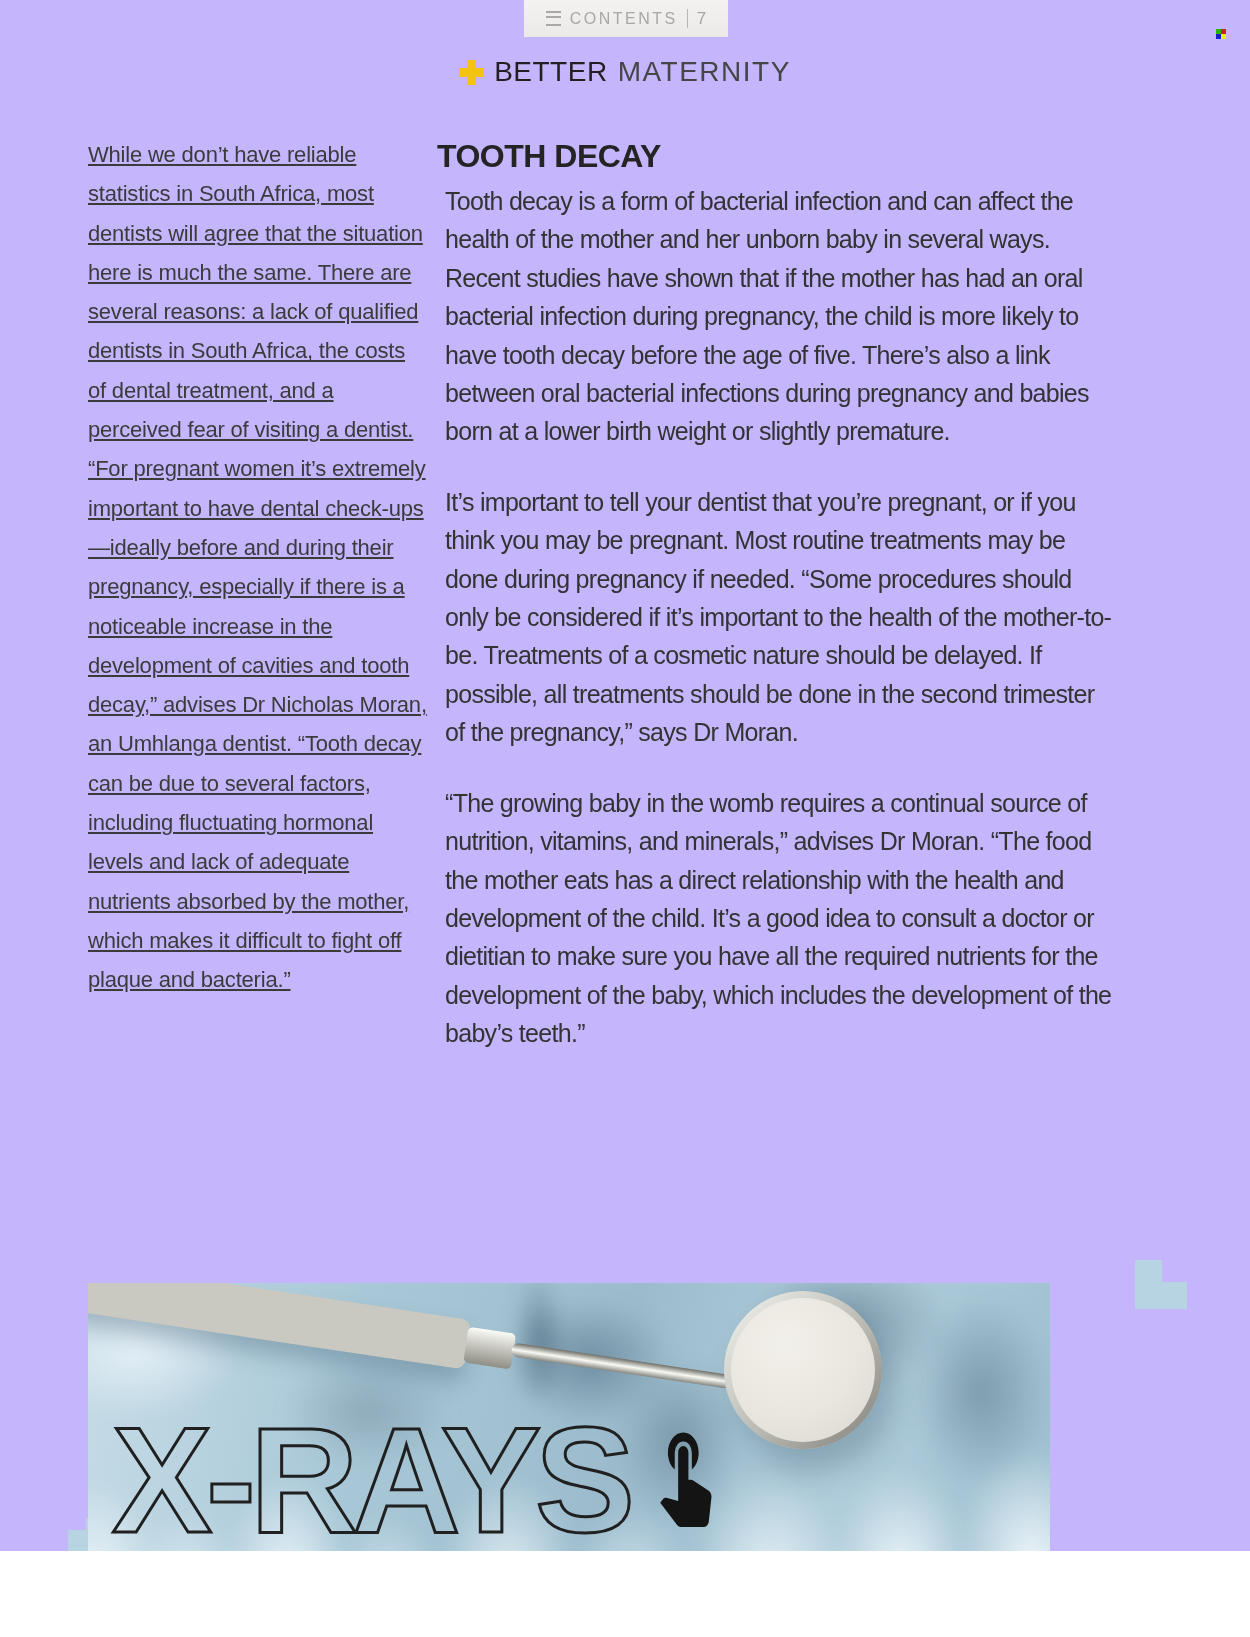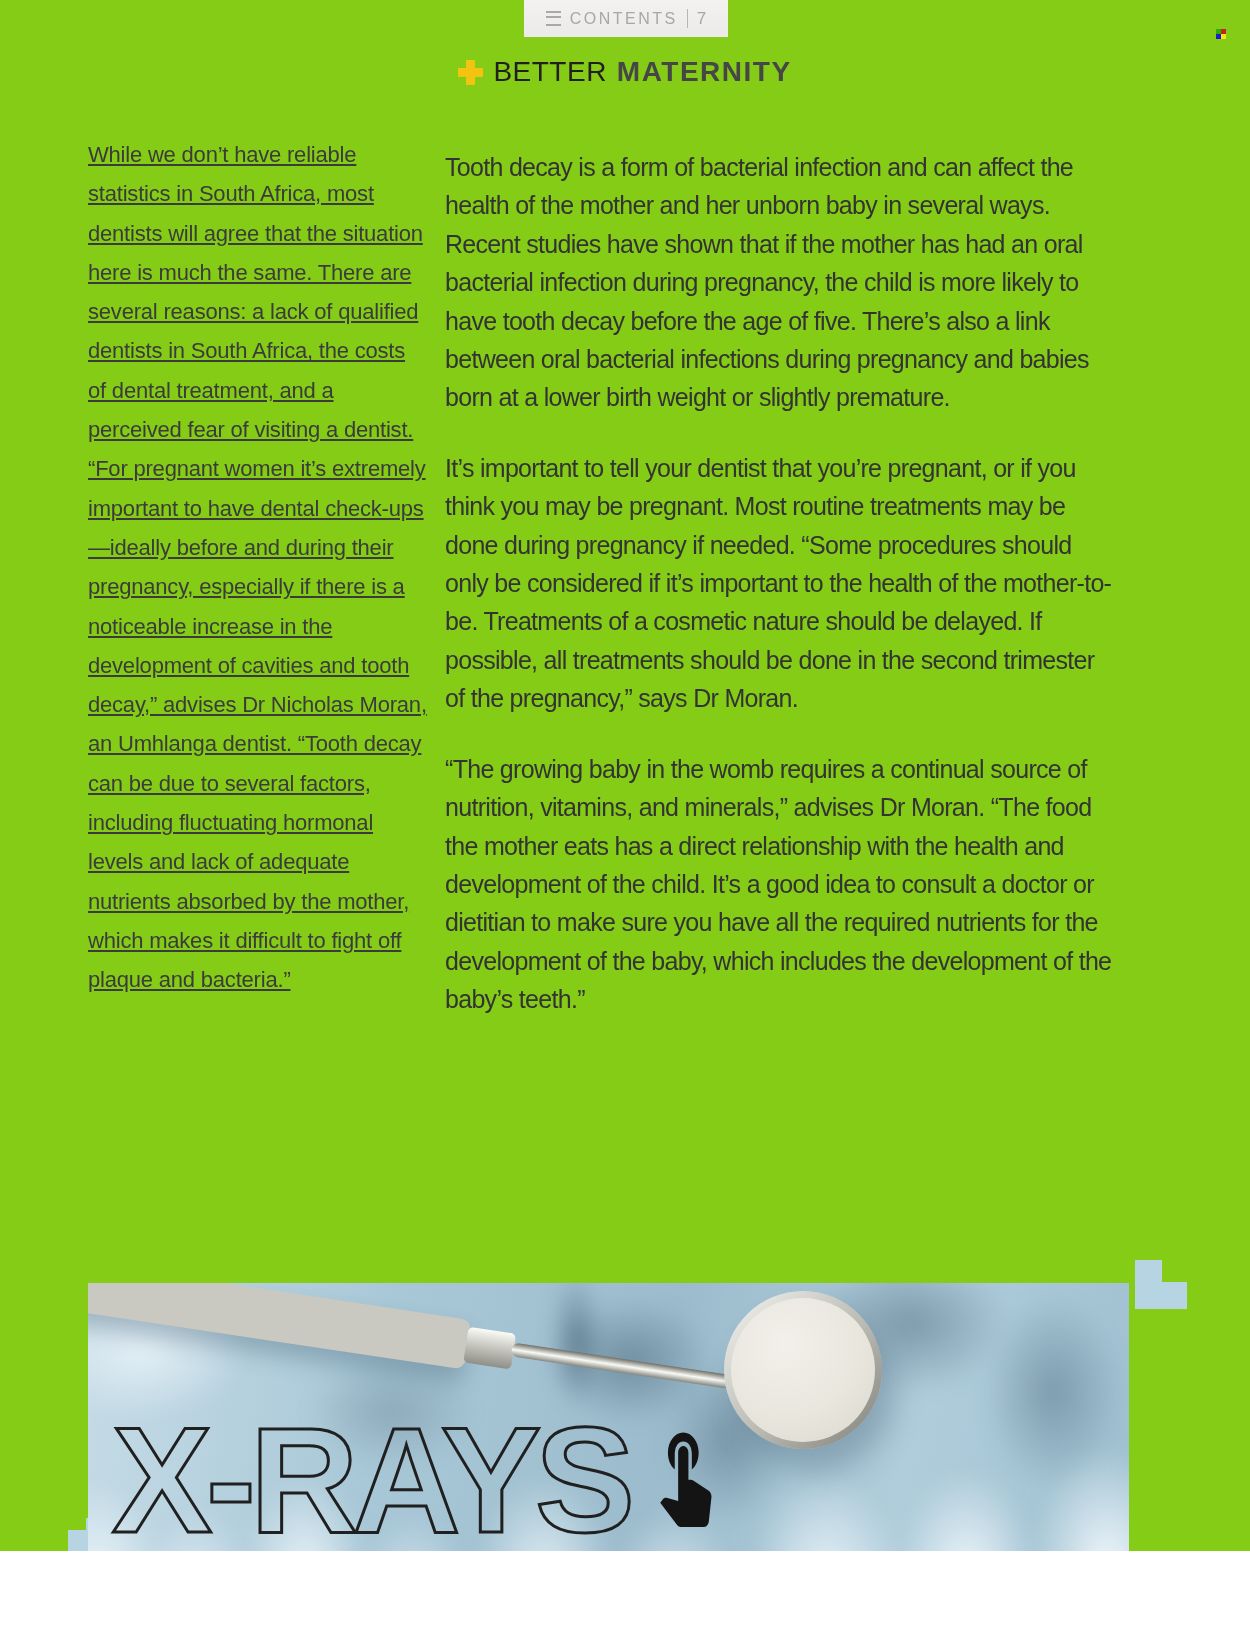--- a/index.html
+++ b/index.html
@@ -1,17 +1,17 @@
 <!DOCTYPE html>
 <html><head>
 <meta charset="utf-8">
 <style>
   html,body{margin:0;padding:0;}
   body{background:#ffffff;font-family:"Liberation Sans", sans-serif;}
-  .page{position:relative;width:1250px;height:1637px;background:#84cc16;overflow:hidden;margin:0 auto;}
+  .page{position:relative;width:1250px;height:1637px;background:#c4b5fd;overflow:hidden;margin:0 auto;}
 
   
   .contents-tab{
     position:absolute;left:524px;top:0;width:204px;height:37px;
     background:linear-gradient(#f3f2f1,#eceae8);
     display:flex;align-items:center;justify-content:center;gap:9px;
     cursor:pointer;
   }
   .menu-icon{display:inline-block;width:15px;height:11px;
     border-top:2px solid #aaa7a4;border-bottom:2px solid #aaa7a4;position:relative;}
@@ -19,21 +19,21 @@
   .contents-label{font-size:16px;letter-spacing:2.5px;color:#a9a6a3;}
   .contents-divider{width:1px;height:19px;background:#b8b5b2;}
   .contents-page{font-size:17px;color:#a9a6a3;}
 
   
   .brand-row{position:absolute;left:0;top:56px;width:1250px;display:flex;justify-content:center;align-items:center;gap:10px;}
   .plus-icon{position:relative;width:25px;height:25px;}
   .plus-icon::before{content:"";position:absolute;left:8px;top:0;width:9px;height:25px;background:#f2c311;}
   .plus-icon::after{content:"";position:absolute;left:0;top:8px;width:25px;height:9px;background:#f2c311;}
   .brand-bold{font-size:28px;font-weight:400;color:#231f20;letter-spacing:.5px;}
-  .brand-light{font-size:28px;font-weight:700;color:#464646;letter-spacing:1.5px;}
+  .brand-light{font-size:28px;font-weight:400;color:#464646;letter-spacing:1.5px;}
 
   
   .reg-mark{position:absolute;left:1216px;top:29px;width:10px;height:10px;display:grid;grid-template-columns:5px 5px;grid-template-rows:5px 5px;}
   .reg-mark div{width:5px;height:5px;}
 
   
   .col-left{
     position:absolute;left:88px;top:135px;width:340px;
     font-size:22px;line-height:39.3px;letter-spacing:-0.2px;color:#3b3b3b;text-decoration:underline;
   }
@@ -48,21 +48,21 @@
   
   .corner-plus{position:absolute;z-index:0;}
   .corner-plus .v,.corner-plus .h{position:absolute;background:#b7d4e2;}
   .plus-tr .v{left:1135px;top:1260px;width:27px;height:48px;}
   .plus-tr .h{left:1135px;top:1282px;width:52px;height:27px;}
   .plus-bl .v{left:86px;top:1518px;width:27px;height:49px;}
   .plus-bl .h{left:68px;top:1530px;width:47px;height:27px;}
 
   
   .banner{
-    position:absolute;left:88px;top:1283px;width:1041px;height:268px;
+    position:absolute;left:88px;top:1283px;width:962px;height:268px;
     overflow:hidden;z-index:1;cursor:pointer;
     background:linear-gradient(100deg,#c6dce7 0%,#a9c8d7 28%,#9cbccd 55%,#b0cddb 78%,#9fc0d1 100%);
   }
   .xray-blobs{
     position:absolute;inset:-22px;filter:blur(9px);
     background:
       radial-gradient(90px 130px at 3% 100%, rgba(235,245,250,.92), transparent 70%),
       radial-gradient(80px 120px at 12% 106%, rgba(228,240,248,.85), transparent 70%),
       radial-gradient(90px 140px at 22% 100%, rgba(238,247,252,.9), transparent 70%),
       radial-gradient(80px 120px at 32% 108%, rgba(225,238,246,.8), transparent 70%),
@@ -127,20 +127,21 @@
   <div class="brand-row">
     <span class="plus-icon"></span>
     <span class="brand-bold">BETTER</span>
     <span class="brand-light">MATERNITY</span>
   </div>
 
   <div class="col-left">While we don’t have reliable statistics in South Africa, most dentists will agree that the situation here is much the same. There are several reasons: a lack of qualified dentists in South Africa, the costs of dental treatment, and a perceived fear of visiting a dentist. “For pregnant women it’s extremely important to have dental check-ups—ideally before and during their pregnancy, especially if there is a noticeable increase in the development of cavities and tooth decay,” advises Dr Nicholas Moran, an Umhlanga dentist. “Tooth decay can be due to several factors, including fluctuating hormonal levels and lack of adequate nutrients absorbed by the mother, which makes it difficult to fight off plaque and bacteria.”</div>
 
   <div class="col-right">
     <div class="section">
+      <h2 class="section-heading">TOOTH DECAY</h2>
       <p class="section-body">Tooth decay is a form of bacterial infection and can affect the health of the mother and her unborn baby in several ways. Recent studies have shown that if the mother has had an oral bacterial infection during pregnancy, the child is more likely to have tooth decay before the age of five. There’s also a link between oral bacterial infections during pregnancy and babies born at a lower birth weight or slightly premature.</p>
     </div>
     <div class="section">
       <p class="section-body">It’s important to tell your dentist that you’re pregnant, or if you think you may be pregnant. Most routine treatments may be done during pregnancy if needed. “Some procedures should only be considered if it’s important to the health of the mother-to-be. Treatments of a cosmetic nature should be delayed. If possible, all treatments should be done in the second trimester of the pregnancy,” says Dr Moran.</p>
     </div>
     <div class="section">
       <p class="section-body">“The growing baby in the womb requires a continual source of nutrition, vitamins, and minerals,” advises Dr Moran. “The food the mother eats has a direct relationship with the health and development of the child. It’s a good idea to consult a doctor or dietitian to make sure you have all the required nutrients for the development of the baby, which includes the development of the baby’s teeth.”</p>
     </div>
   </div>
 

